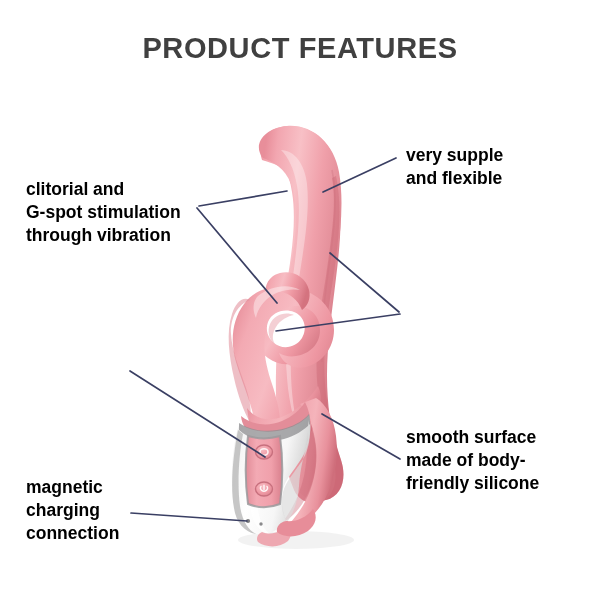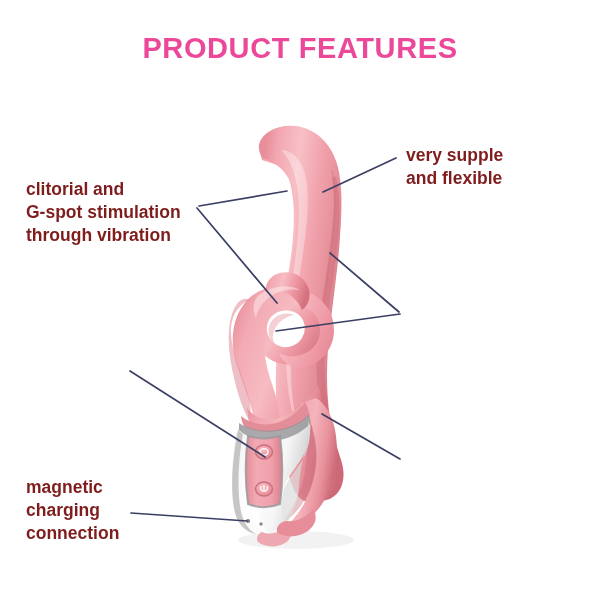--- a/index.html
+++ b/index.html
@@ -20,27 +20,27 @@
   #title {
     position: absolute;
     left: 0;
     top: 32px;
     width: 600px;
     text-align: center;
     font-family: "Liberation Sans", sans-serif;
     font-size: 29px;
     font-weight: bold;
     letter-spacing: 0.6px;
-    color: #ec4899;
+    color: #404040;
   }
 
   
   .label {
     position: absolute;
-    color: #7f1d1d;
+    color: #000000;
     font-family: "Liberation Sans", sans-serif;
     font-size: 17.5px;
     font-weight: 600;
     line-height: 1.31;
     white-space: pre-line;
   }
   .label.left  { text-align: left; }
   .label.right { text-align: left; }
 
   #label-clitoral { left: 26px;  top: 170px; width: 190px; margin-top: 8px; }
@@ -380,14 +380,17 @@
 
 
   <div class="label left" id="label-magnetic">magnetic
 charging
 connection</div>
 
   <div class="label right" id="label-supple">very supple
 and flexible</div>
 
 
+  <div class="label right" id="label-smooth">smooth surface
+made of body-
+friendly silicone</div>
 
 </div>
 
 </body></html>

